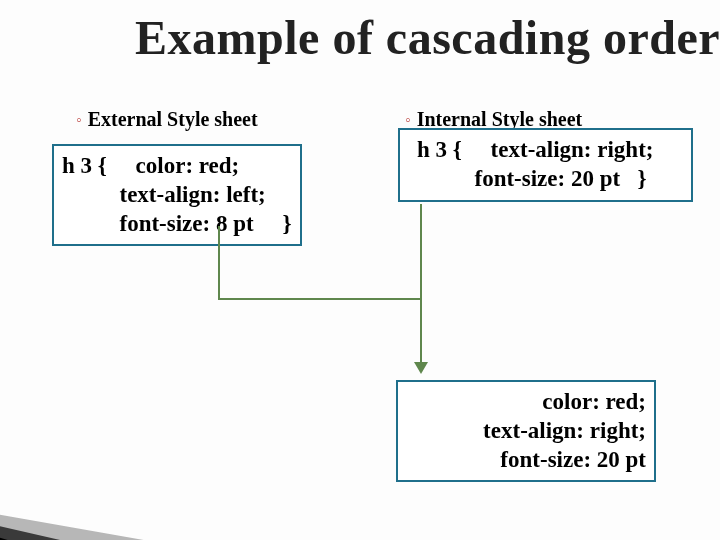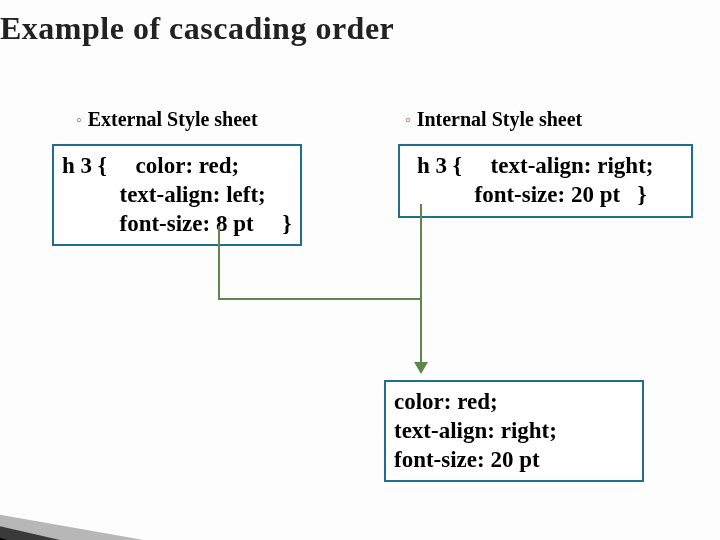--- a/index.html
+++ b/index.html
@@ -15,24 +15,24 @@
   .slide {
     position: relative;
     width: 720px;
     height: 540px;
   }
   .title {
     position: absolute;
     top: 10px;
     left: 0;
     right: 0;
-    text-align: left;
+    text-align: right;
     font-family: Georgia, "Times New Roman", serif;
     font-weight: bold;
-    font-size: 32px;
+    font-size: 48px;
     color: #222;
     letter-spacing: 0.5px;
   }
 
   .bullet {
     font-family: "Times New Roman", serif;
     font-weight: bold;
     font-size: 20px;
     color: #000;
   }
@@ -71,29 +71,30 @@
     padding: 6px 8px;
     line-height: 1.25;
     white-space: pre;
   }
   .ext-box {
     top: 144px;
     left: 52px;
     width: 230px;
   }
   .int-box {
-    top: 144px;
+    top: 128px;
     left: 398px;
     width: 266px;
     padding-left: 17px;
   }
   .res-box {
     top: 380px;
-    left: 384px;
+    left: 396px;
     width: 240px;
+    text-align: right;
   }
 
   
   .line {
     position: absolute;
     background: #5f874d;
   }
   .line-ext-down  { left: 218px; top: 226px; width: 2px; height: 72px; }
   .line-int-down  { left: 420px; top: 204px; width: 2px; height: 94px; }
   .line-horiz     { left: 218px; top: 298px; width: 204px; height: 2px; }

